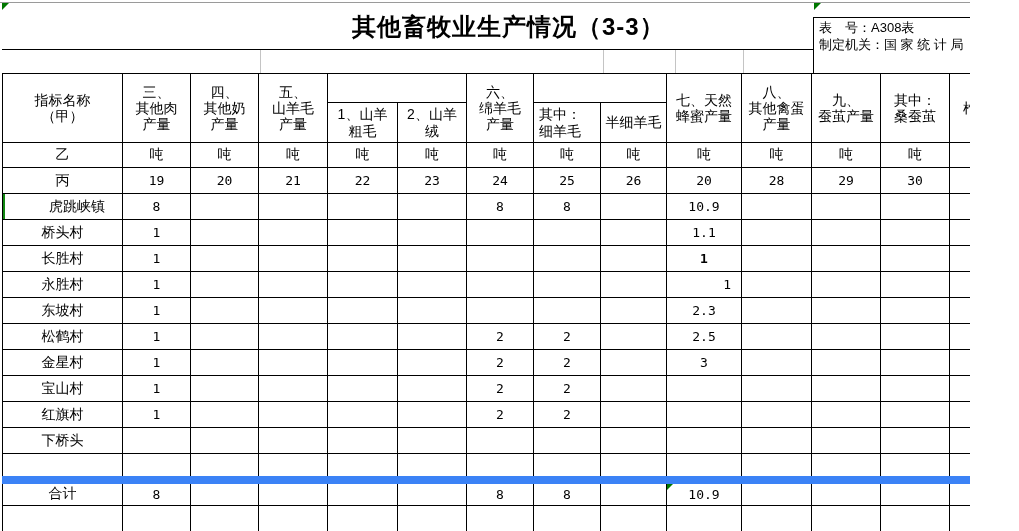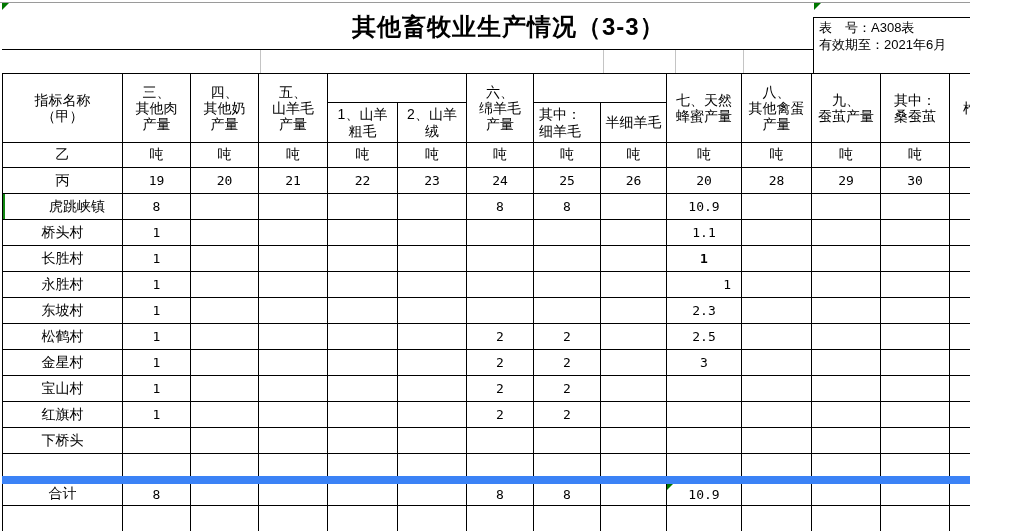--- a/index.html
+++ b/index.html
@@ -55,21 +55,21 @@
   <div class="corner-flag flag-title"></div>
   <div class="sheet-title">其他畜牧业生产情况（3-3）</div>
 
   <div class="gap-line" style="left:260px"></div>
   <div class="gap-line" style="left:603px"></div>
   <div class="gap-line" style="left:675px"></div>
   <div class="gap-line" style="left:743px"></div>
 
   <div class="info-box">
     <div class="info-line">表　号：A308表</div>
-    <div class="info-line">有效期至：2021年6月</div>
+    <div class="info-line">制定机关：国 家 统 计 局</div>
   </div>
   <div class="corner-flag flag-info"></div>
 
   <div class="grid-wrap">
     <table>
       <colgroup>
         <col style="width:120px">
           <col style="width:68px">
           <col style="width:68px">
         <col style="width:69px">

